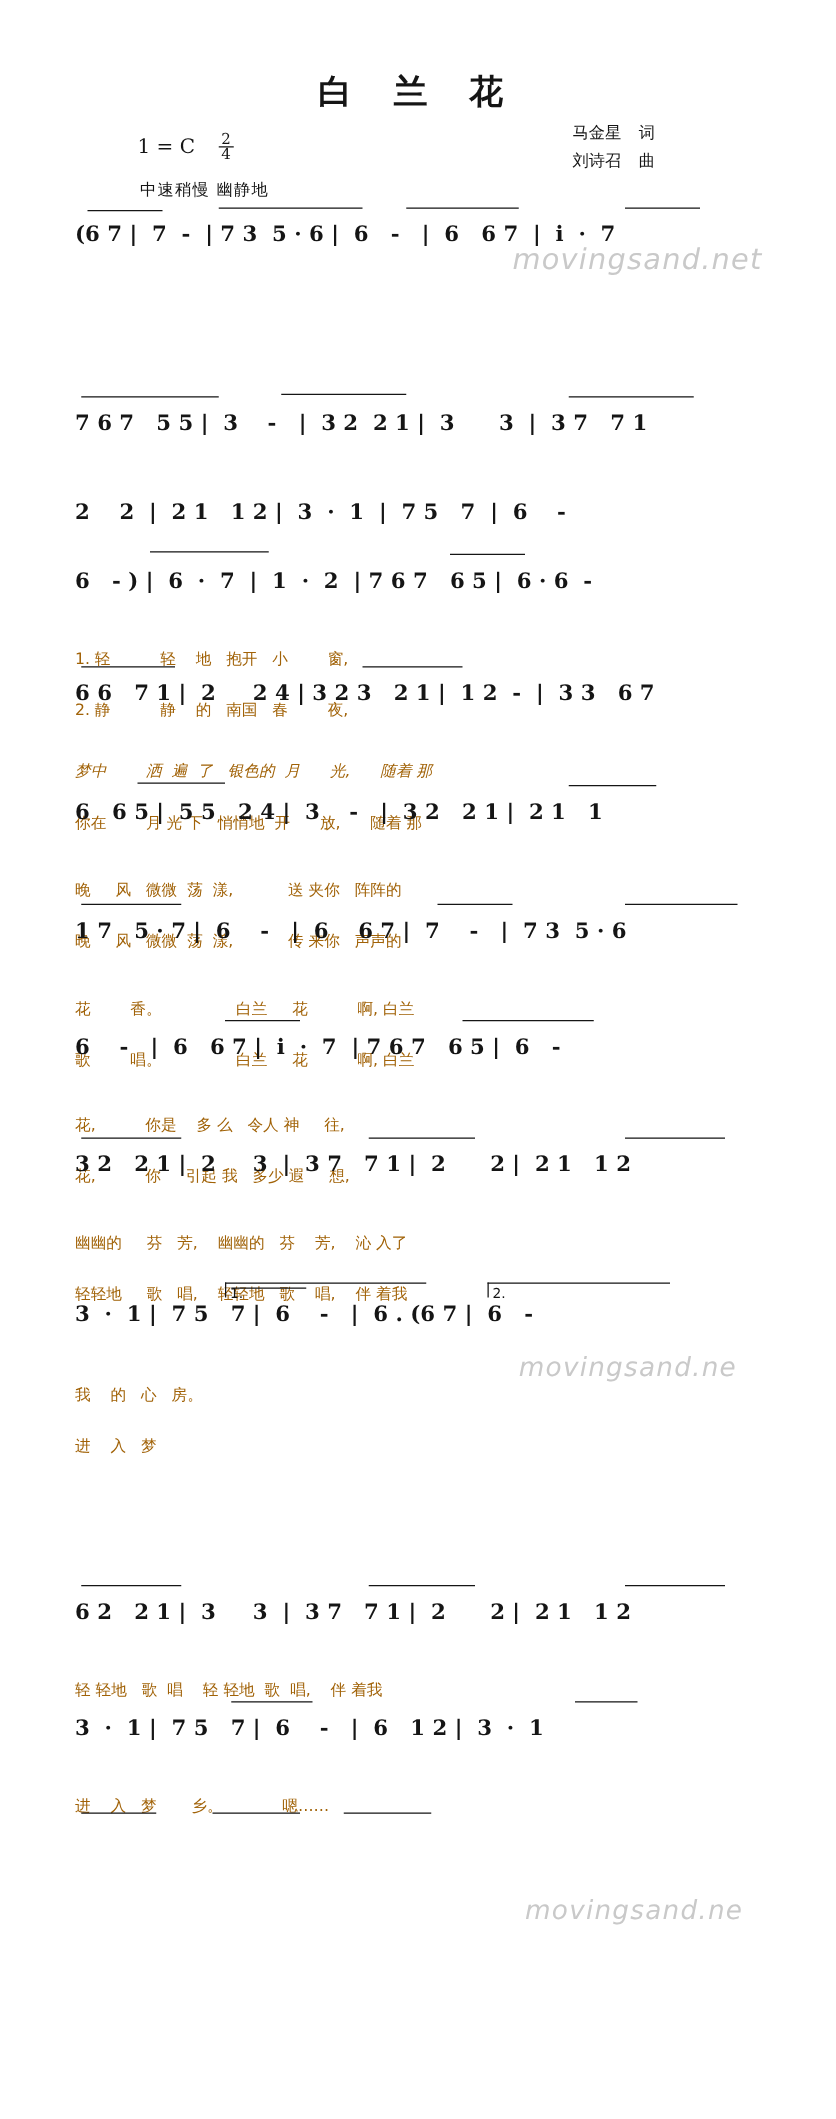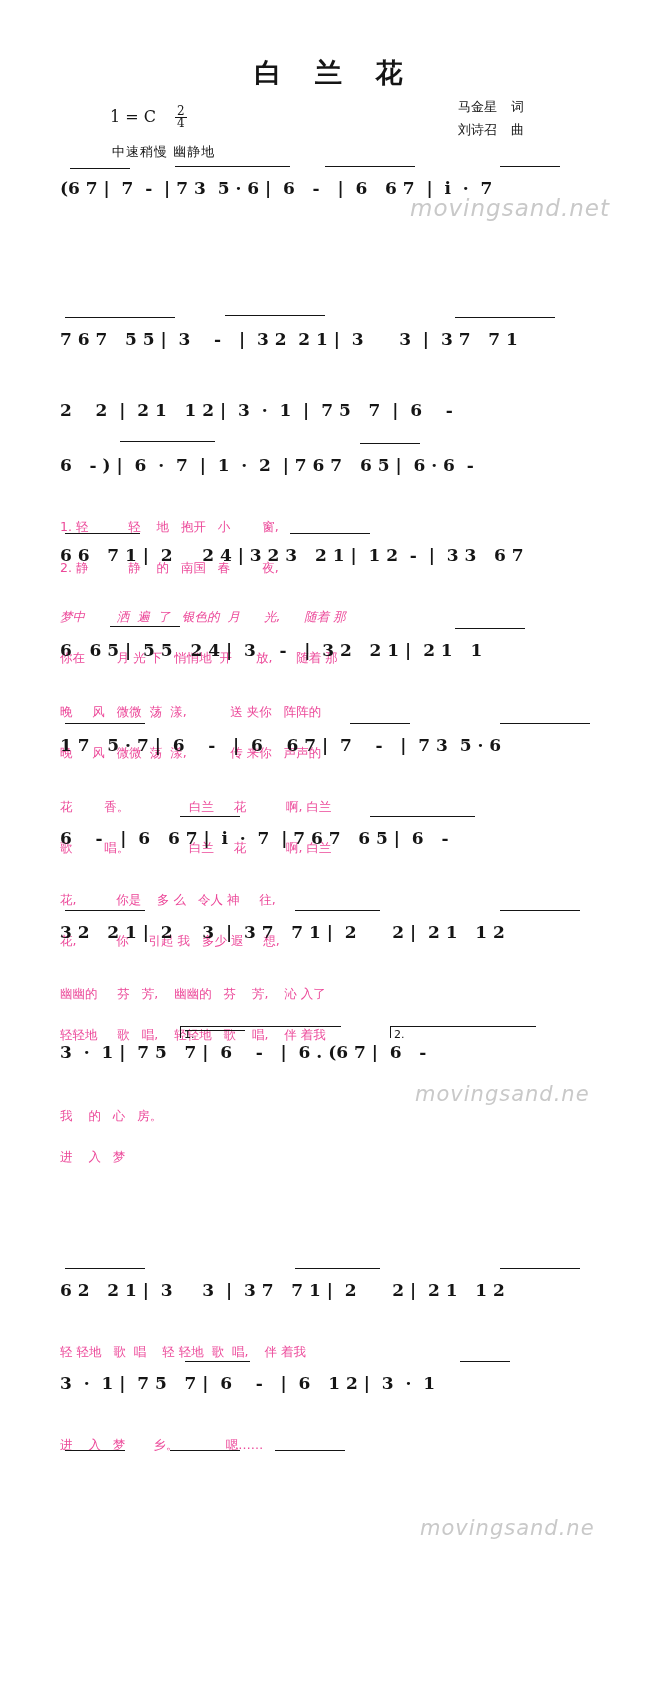--- a/index.html
+++ b/index.html
@@ -56,21 +56,21 @@
     position:relative;height:30px;
     white-space:pre;
     letter-spacing:0px;
     font-weight:bold;
   }
   .lyr{
     position:relative;height:20px;
     font-size:12.5px;
     font-family:"DejaVu Sans", sans-serif;
     white-space:pre;
-    color:#ec4899;
+    color:#a16207;
   }
 
   
   .wm{
     position:absolute;
     color:#c9c9c9;
     font-size:23px;
     font-style:italic;
     font-family:"DejaVu Sans", sans-serif;
     letter-spacing:1px;

